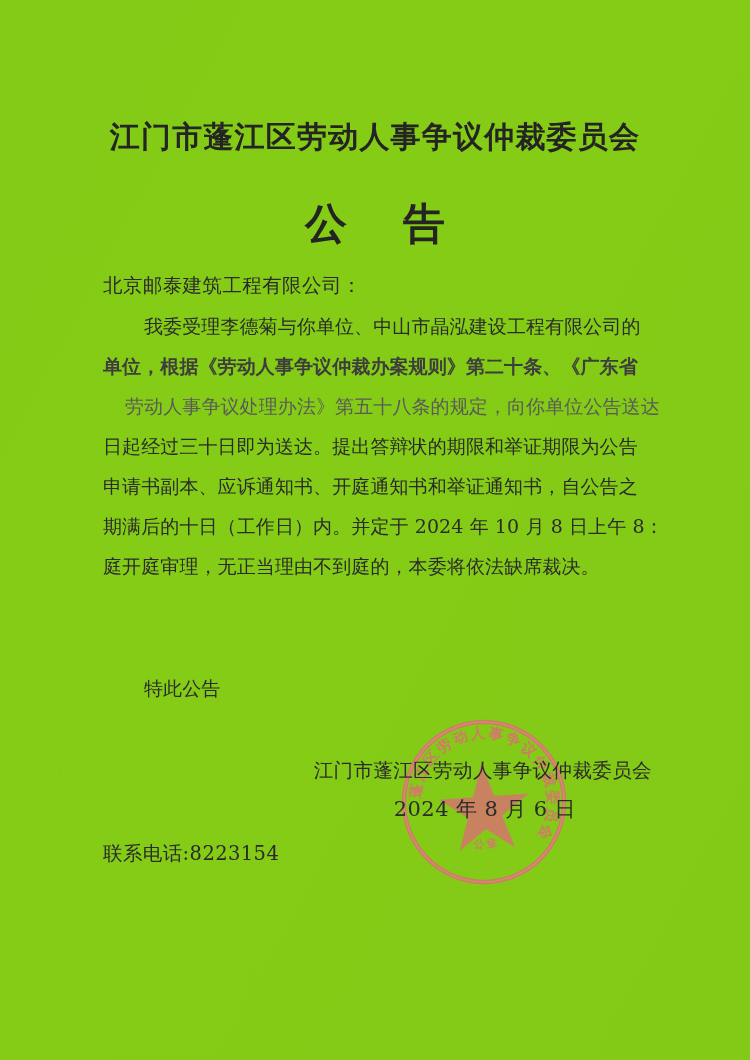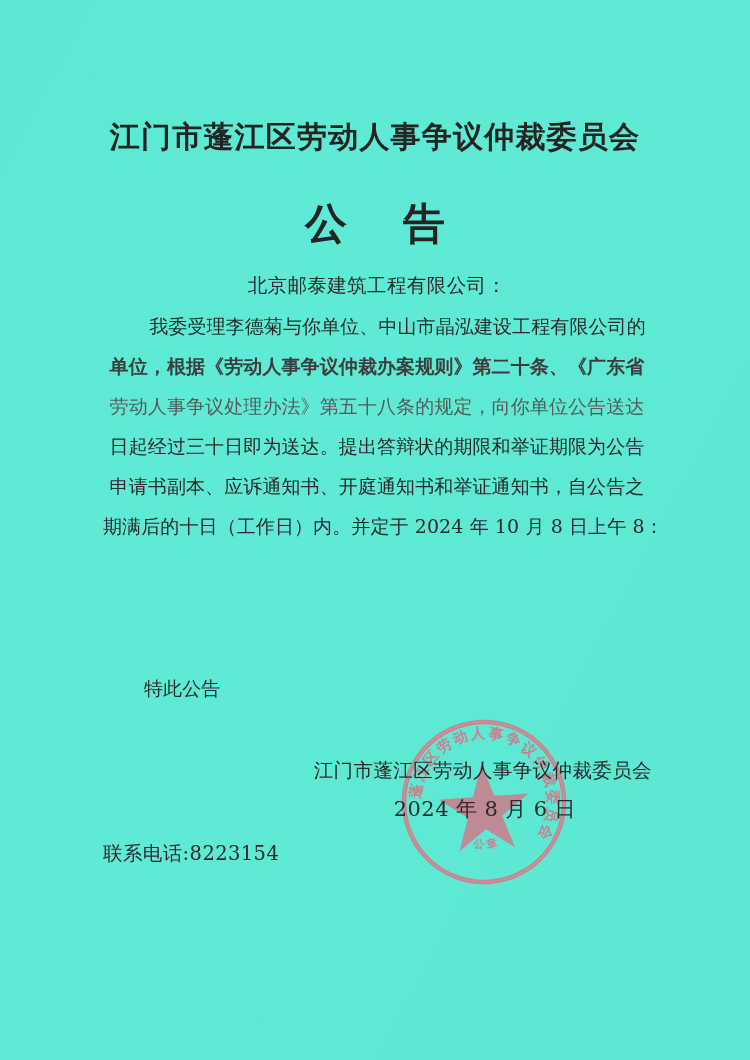--- a/index.html
+++ b/index.html
@@ -6,21 +6,21 @@
     margin: 0;
     padding: 0;
     background: #ffffff;
   }
 
   .page {
     position: relative;
     width: 750px;
     height: 1060px;
     margin: 0 auto;
-    background: #5eead4;
+    background: #84cc16;
     overflow: hidden;
     font-family: "DejaVu Serif", "Liberation Serif", serif;
     color: #2b2b2b;
   }
 
   
   .scan-noise {
     position: absolute;
     inset: 0;
     pointer-events: none;
@@ -62,21 +62,20 @@
     text-indent: 56px;
     color: #242424;
   }
 
   
   .doc-body {
     position: absolute;
     top: 266px;
     left: 103px;
     width: 548px;
-    text-align: center;
   }
 
   .addressee {
     font-size: 19.5px;
     line-height: 40px;
     letter-spacing: 0.4px;
     white-space: nowrap;
   }
 
   .body-line {
@@ -84,21 +83,21 @@
     line-height: 40px;
     letter-spacing: 0.1px;
     white-space: nowrap;
   }
 
   .body-line.indent {
     padding-left: 41px;
   }
 
   
-  .ink-light { color: #5a5a5a; }
+  .ink-light { color: #5a5a5a; margin-left: 22px; }
   .ink-mid   { color: #3d3d3d; font-weight: bold; }
 
   
   .closing {
     position: absolute;
     top: 668px;
     left: 103px;
     width: 548px;
   }
 
@@ -178,20 +177,21 @@
 
     <div class="body-line ink-light">劳动人事争议处理办法》第五十八条的规定，向你单位公告送达</div>
 
     <div class="body-line">日起经过三十日即为送达。提出答辩状的期限和举证期限为公告</div>
 
     <div class="body-line">申请书副本、应诉通知书、开庭通知书和举证通知书，自公告之</div>
 
     <div class="body-line">期满后的十日（工作日）内。并定于 2024 年 10 月 8 日上午 8：</div>
 
 
+    <div class="body-line">庭开庭审理，无正当理由不到庭的，本委将依法缺席裁决。</div>
   </div>
 
   <div class="closing">
     <div class="body-line indent">特此公告</div>
   </div>
 
   <div class="seal">
     <svg viewBox="0 0 172 172" xmlns="http://www.w3.org/2000/svg">
       <defs>
         <path id="sealRimPath" d="M 86,86 m -64,0 a 64,64 0 1,1 128,0 a 64,64 0 1,1 -128,0"></path>

